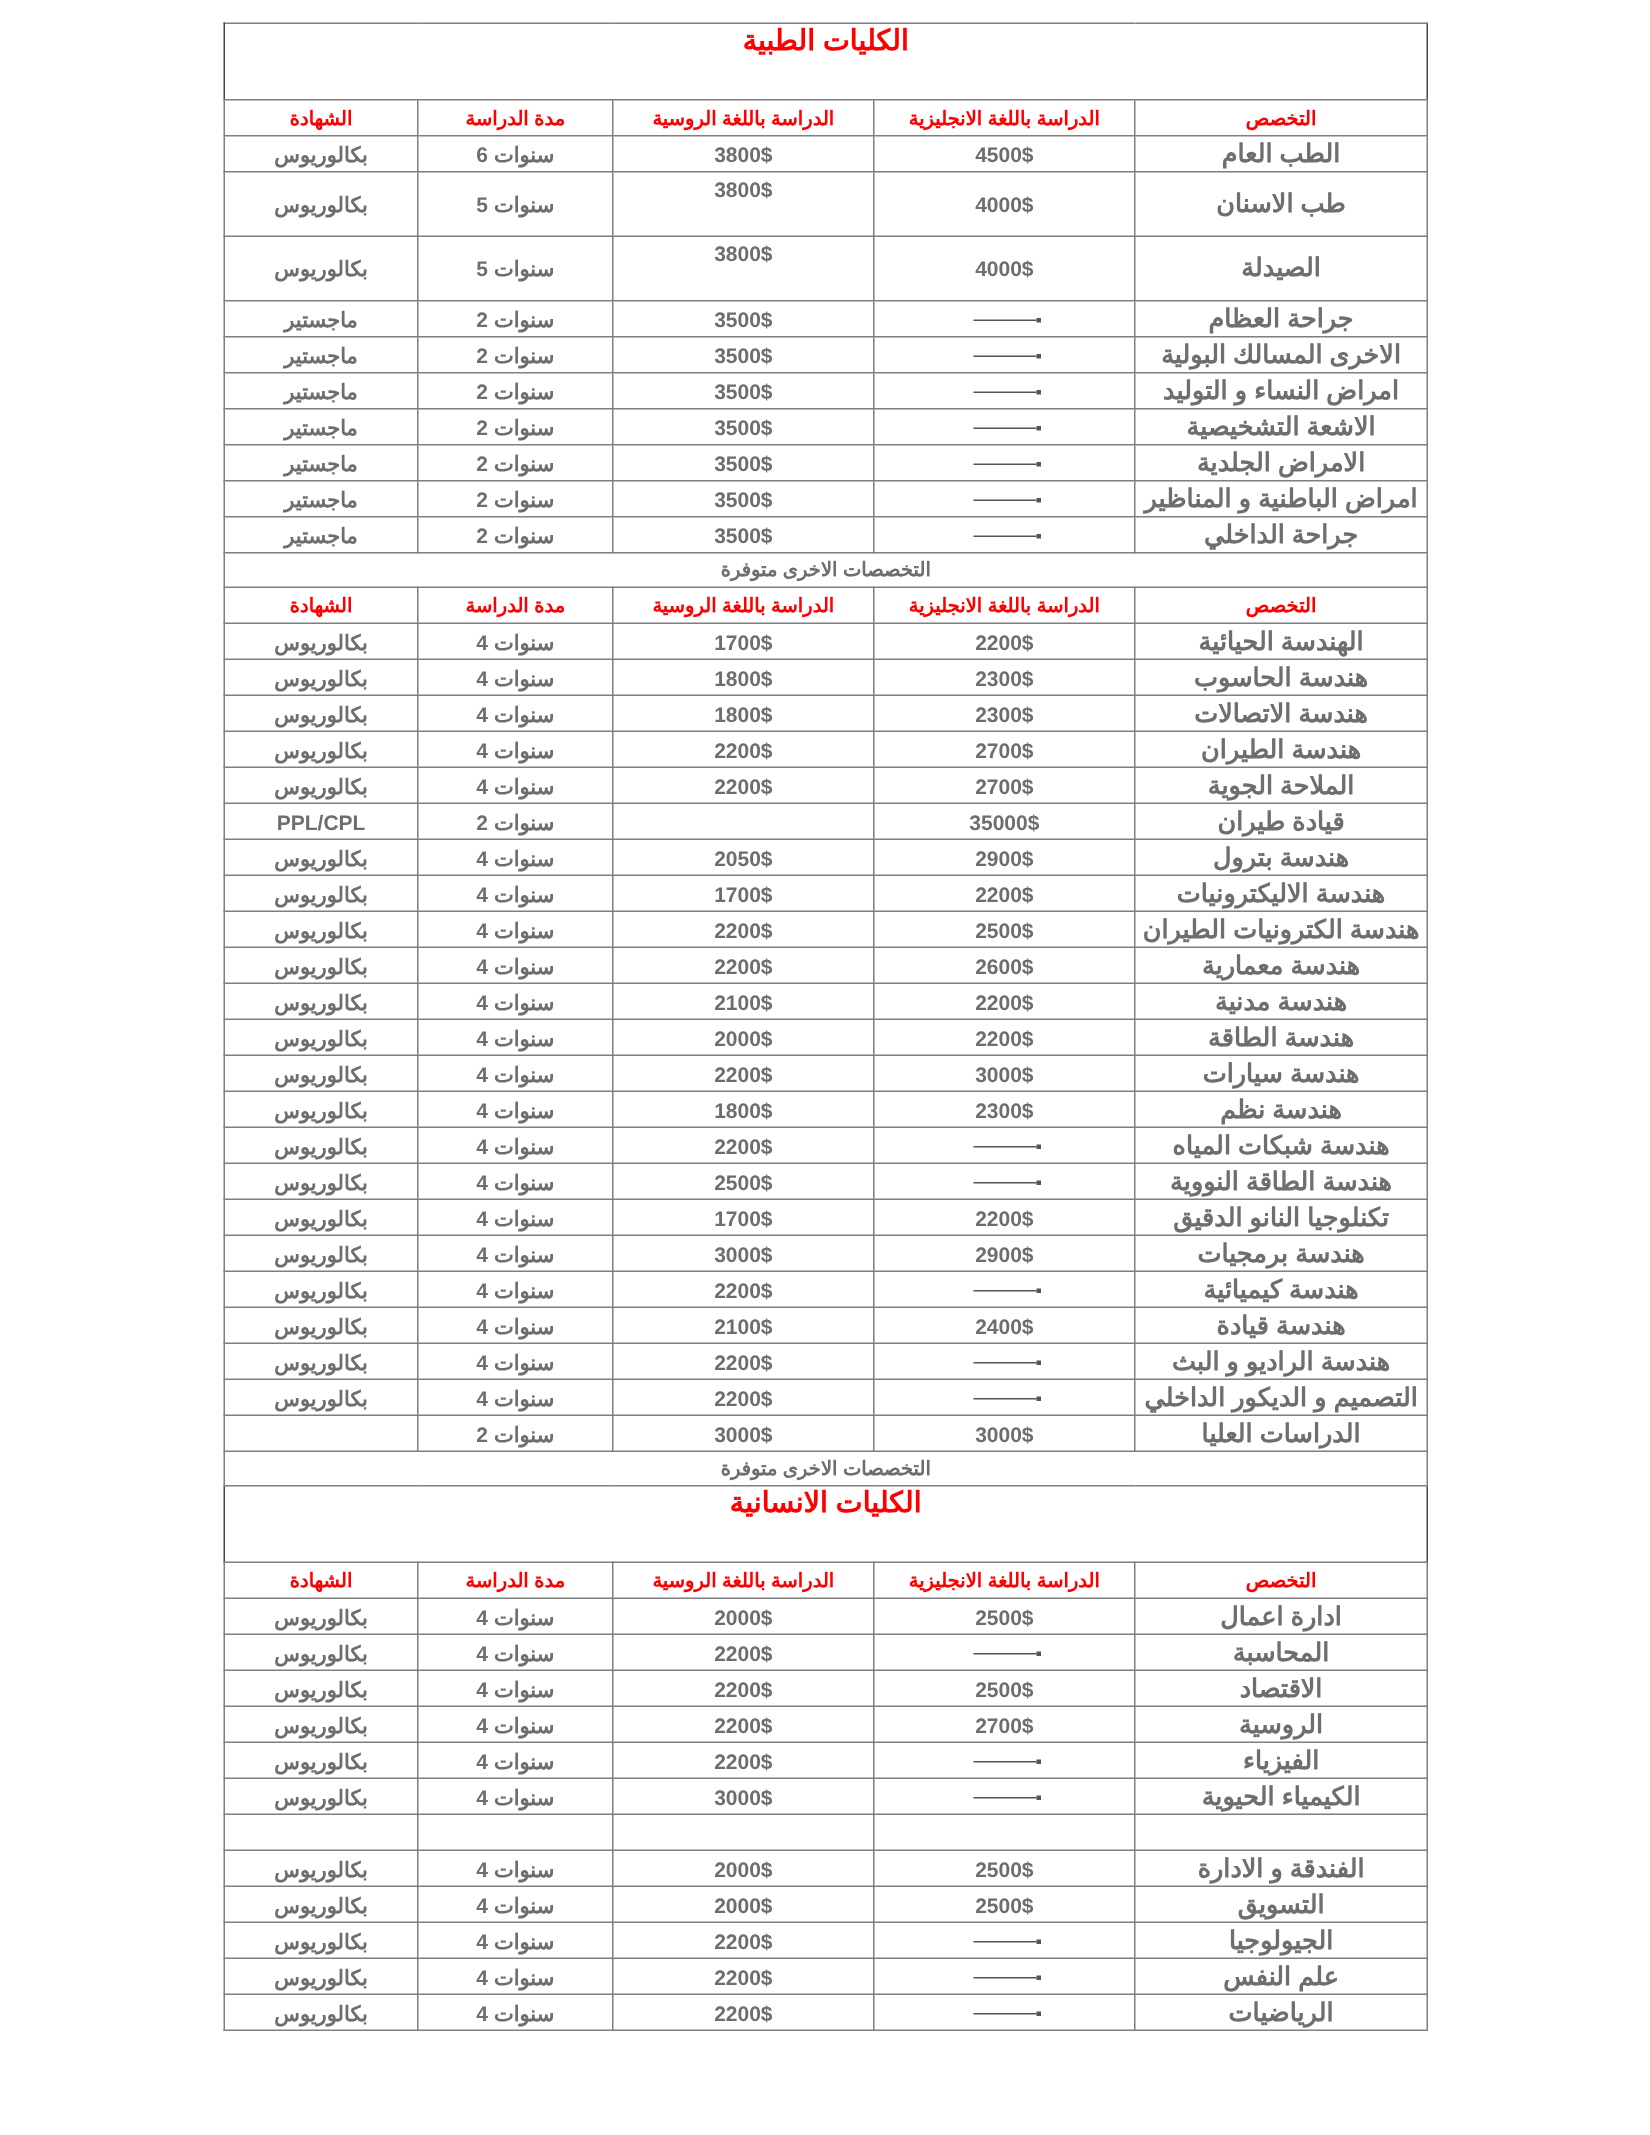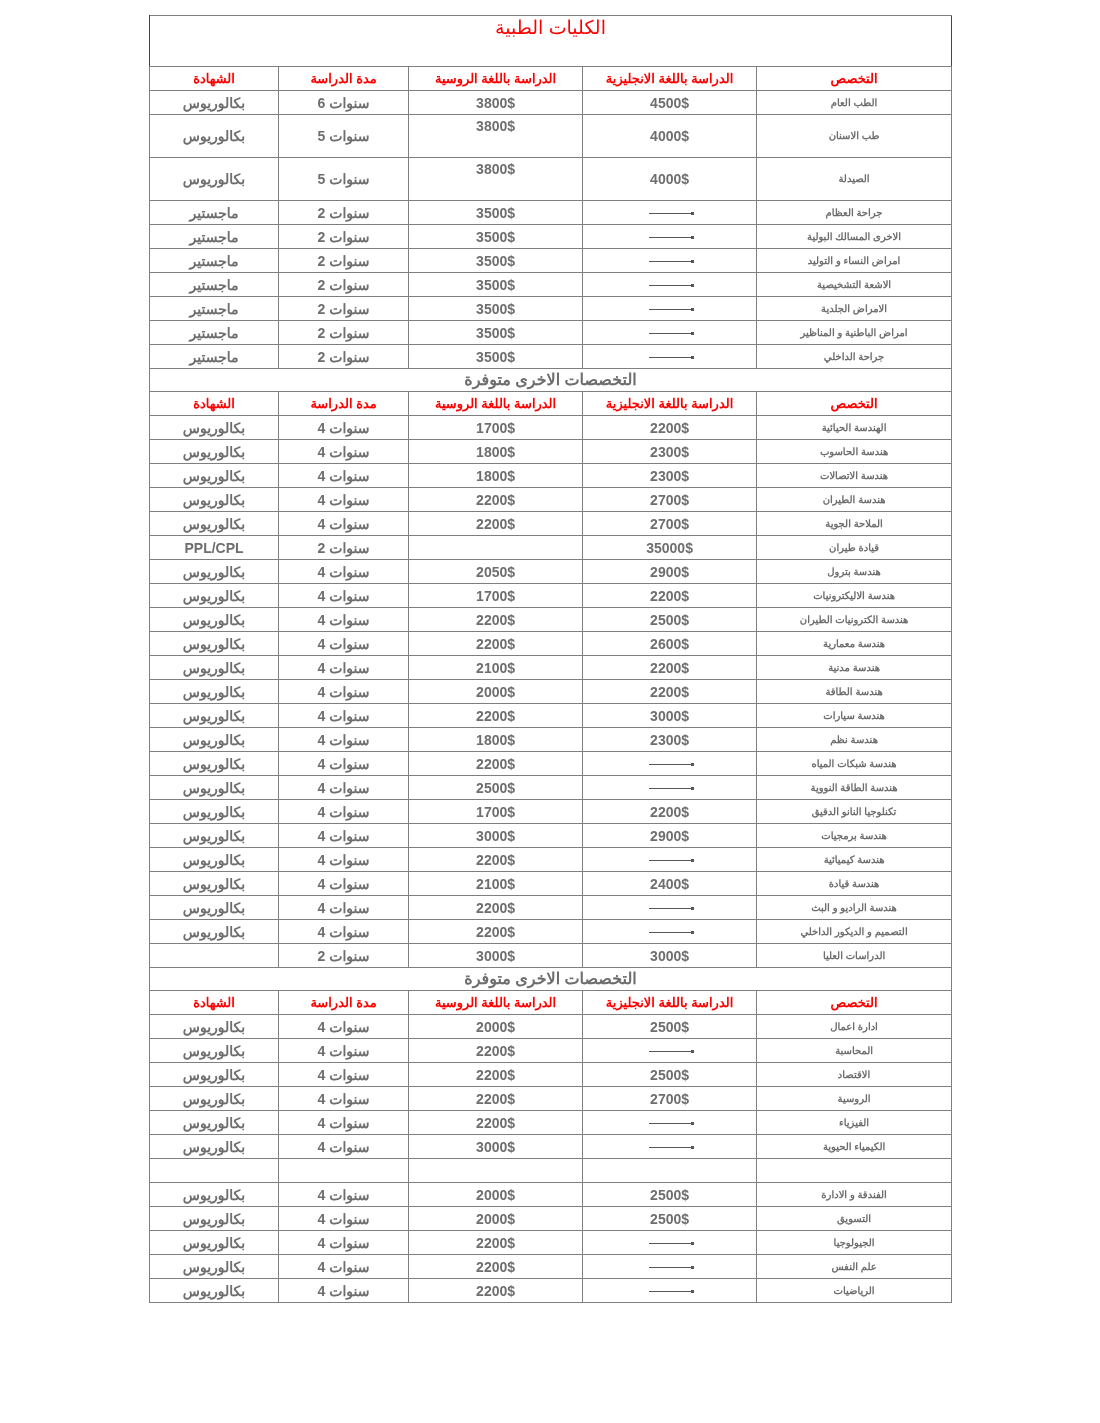--- a/index.html
+++ b/index.html
@@ -1,24 +1,24 @@
 <!DOCTYPE html>
 <html><head>
 <meta charset="utf-8">
 <style>
   html, body { margin:0; padding:0; background:#ffffff; }
   body { width:1100px; height:1423px; position:relative; font-family:"Liberation Sans", sans-serif; }
   .doc { position:absolute; left:149px; top:15px; width:802px; }
   table { border-collapse:collapse; width:802px; table-layout:fixed; direction:rtl; }
   td { border:1px solid #7f7f7f; padding:0; text-align:center; vertical-align:middle; color:#6e6e6e; font-weight:bold; font-size:14px; height:23px; line-height:16px; white-space:nowrap; overflow:hidden; }
-  td.spec { font-size:10px; }
+  td.spec { font-size:17px; }
   td.title { color:#ff0000; font-size:19px; font-weight:normal; height:46px; vertical-align:top; padding-top:4px; border-left:1.5px solid #444; border-right:1.5px solid #444; }
-  td.title span { font-weight:normal; }
+  td.title span { font-weight:bold; }
   tr.hdr td { color:#ff0000; font-size:13px; height:23px;text-align:center; }
-  td.note { font-size:16px; height:22px;margin-top:22px; }
+  td.note { font-size:13px; height:22px;margin-top:22px; }
   tr.tall td { height:39px; }
   tr.tall td.ru { vertical-align:top; padding-top:3px; }
   .dash { display:inline-block; width:42px; height:1px; background:#555; vertical-align:middle; position:relative; }
   .dash::after { content:""; position:absolute; right:-3px; top:-1px; width:3px; height:3px; background:#555; }
   col.c-spec { width:195px; } col.c-en { width:174px; } col.c-ru { width:174px; } col.c-dur { width:130px; } col.c-deg { width:129px; }
 </style>
 </head>
 <body>
 
 <div class="doc">
@@ -278,20 +278,23 @@
         <tr>
           <td class="spec">الدراسات العليا</td>
           <td>3000$</td>
           <td class="ru">3000$</td>
           <td>سنوات 2</td>
           <td></td>
         </tr>
         <tr>
           <td colspan="5" class="note">التخصصات الاخرى متوفرة</td>
         </tr>
+        <tr>
+          <td colspan="5" class="title"><span>الكليات الانسانية</span></td>
+        </tr>
         <tr class="hdr">
           <td>التخصص</td>
           <td>الدراسة باللغة الانجليزية</td>
           <td>الدراسة باللغة الروسية</td>
           <td>مدة الدراسة</td>
           <td>الشهادة</td>
         </tr>
         <tr>
           <td class="spec">ادارة اعمال</td>
           <td>2500$</td>

